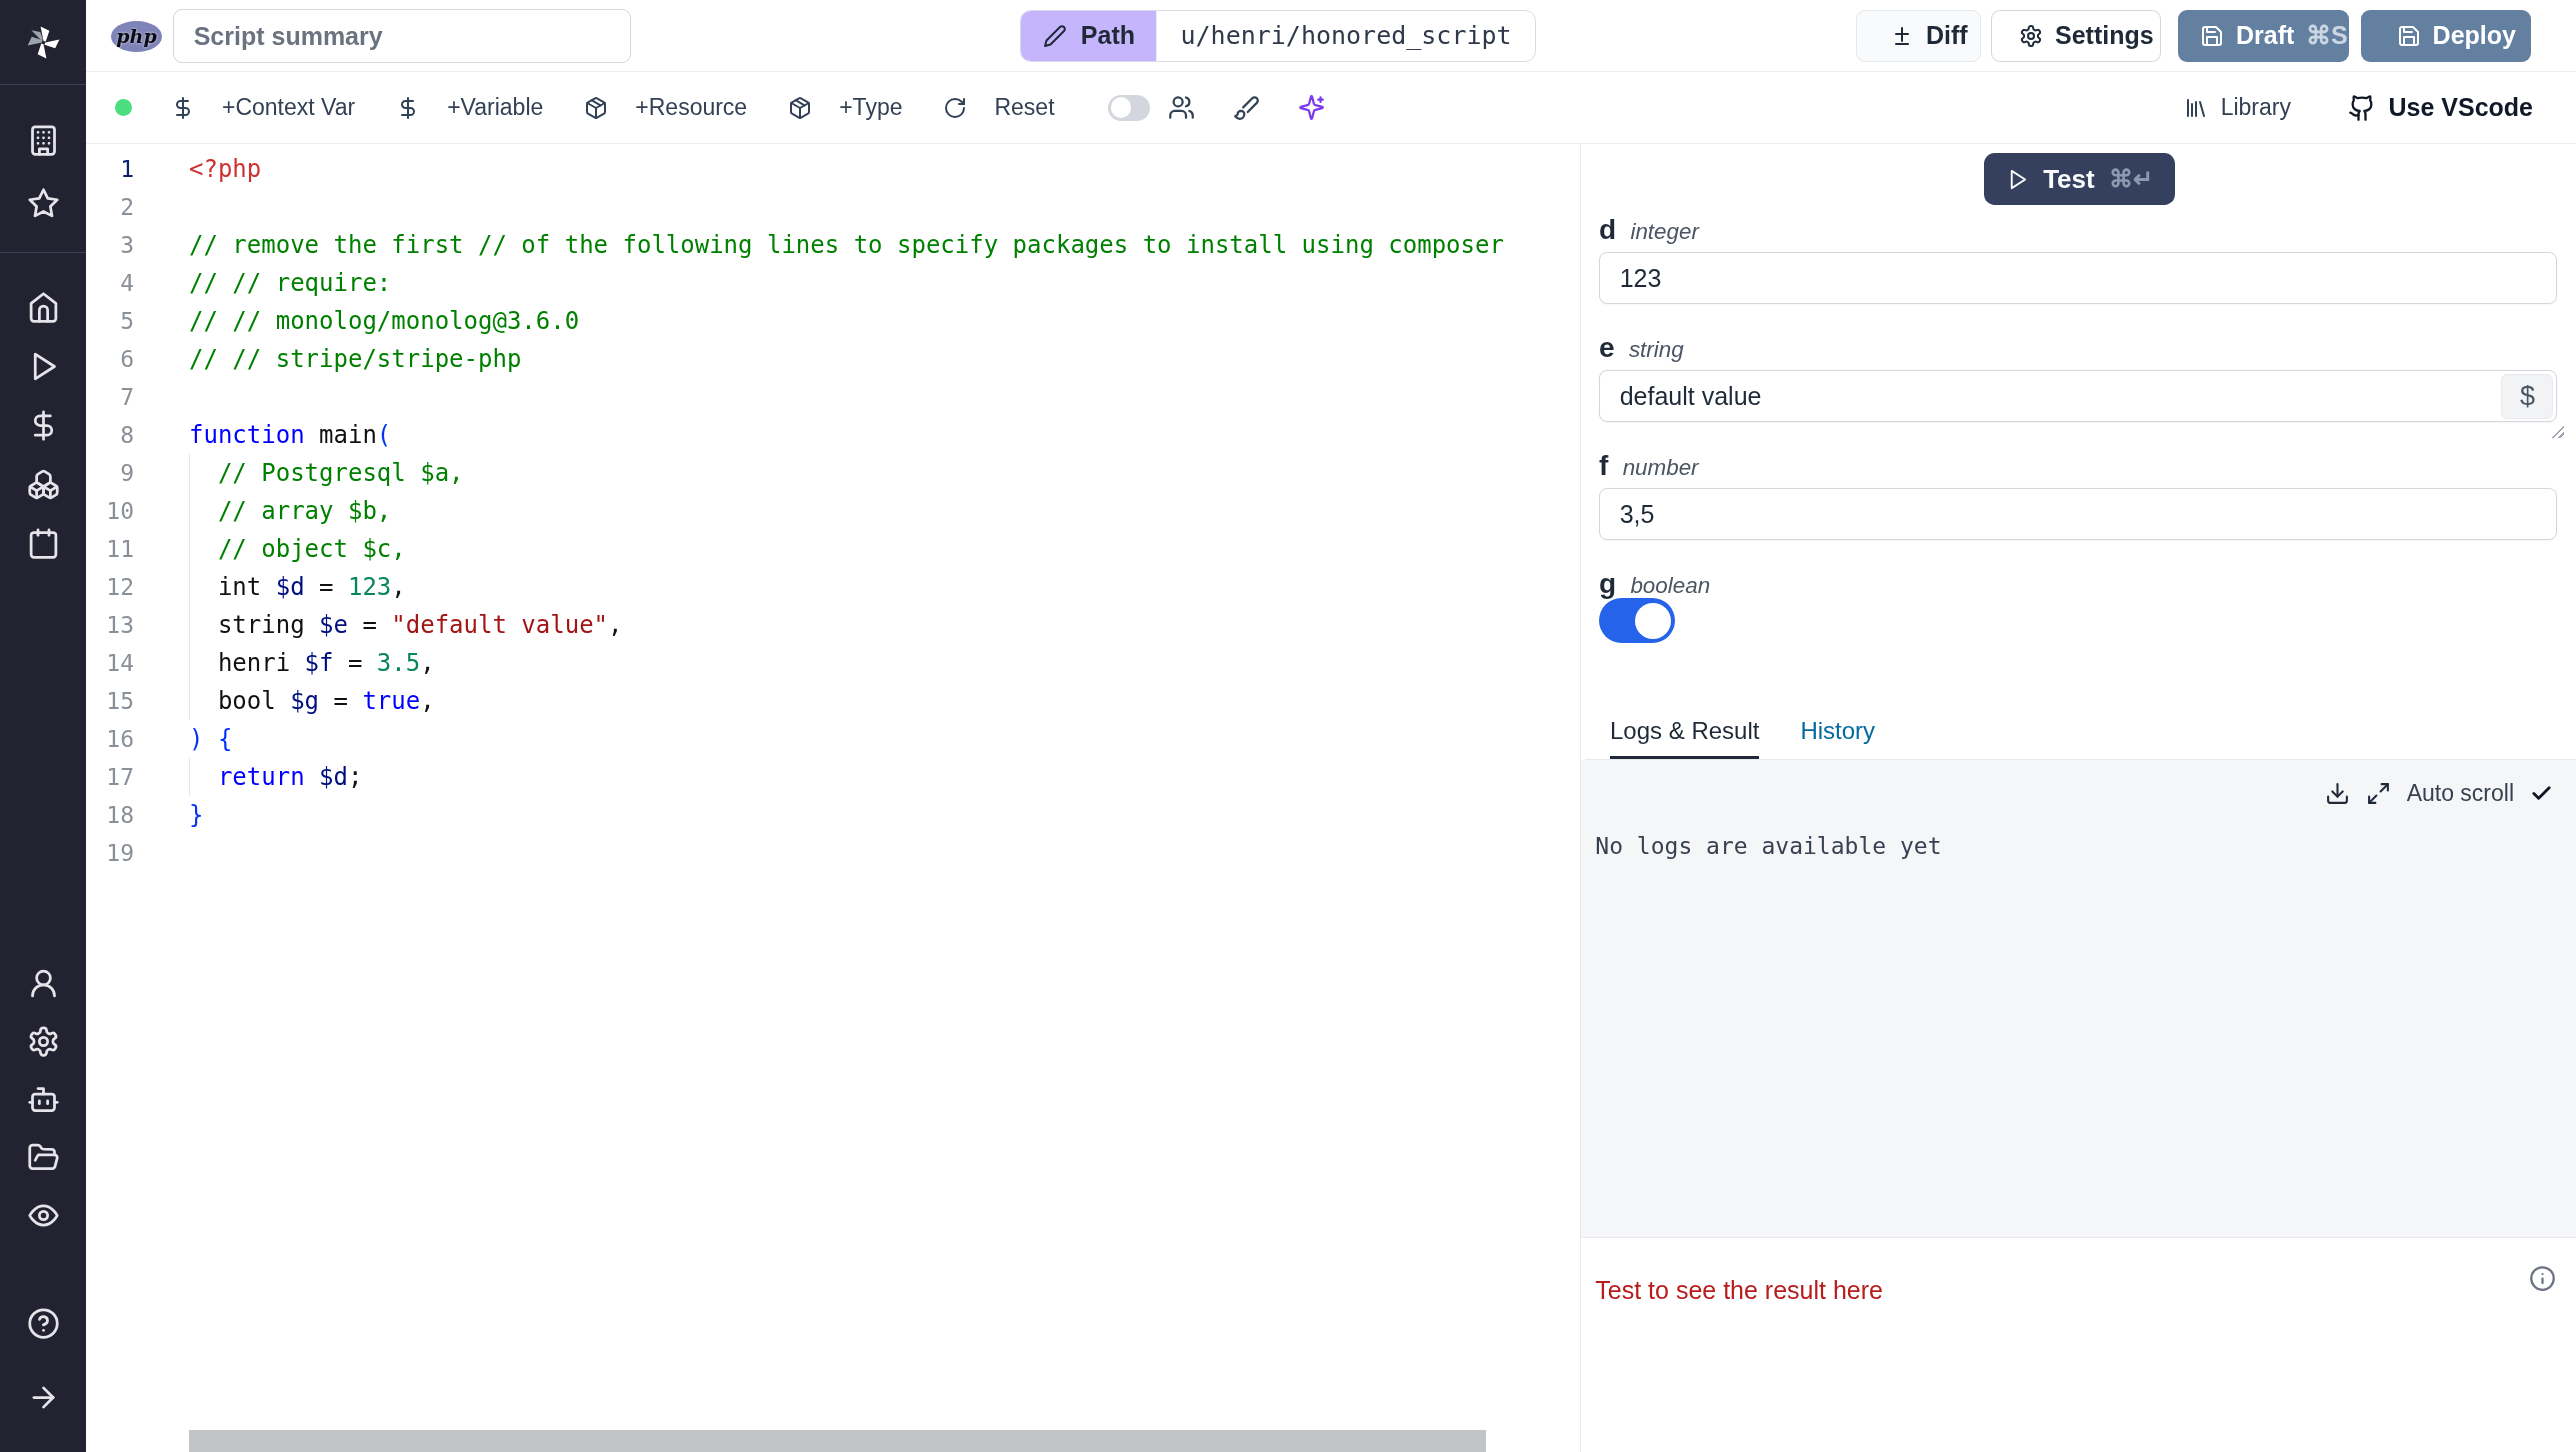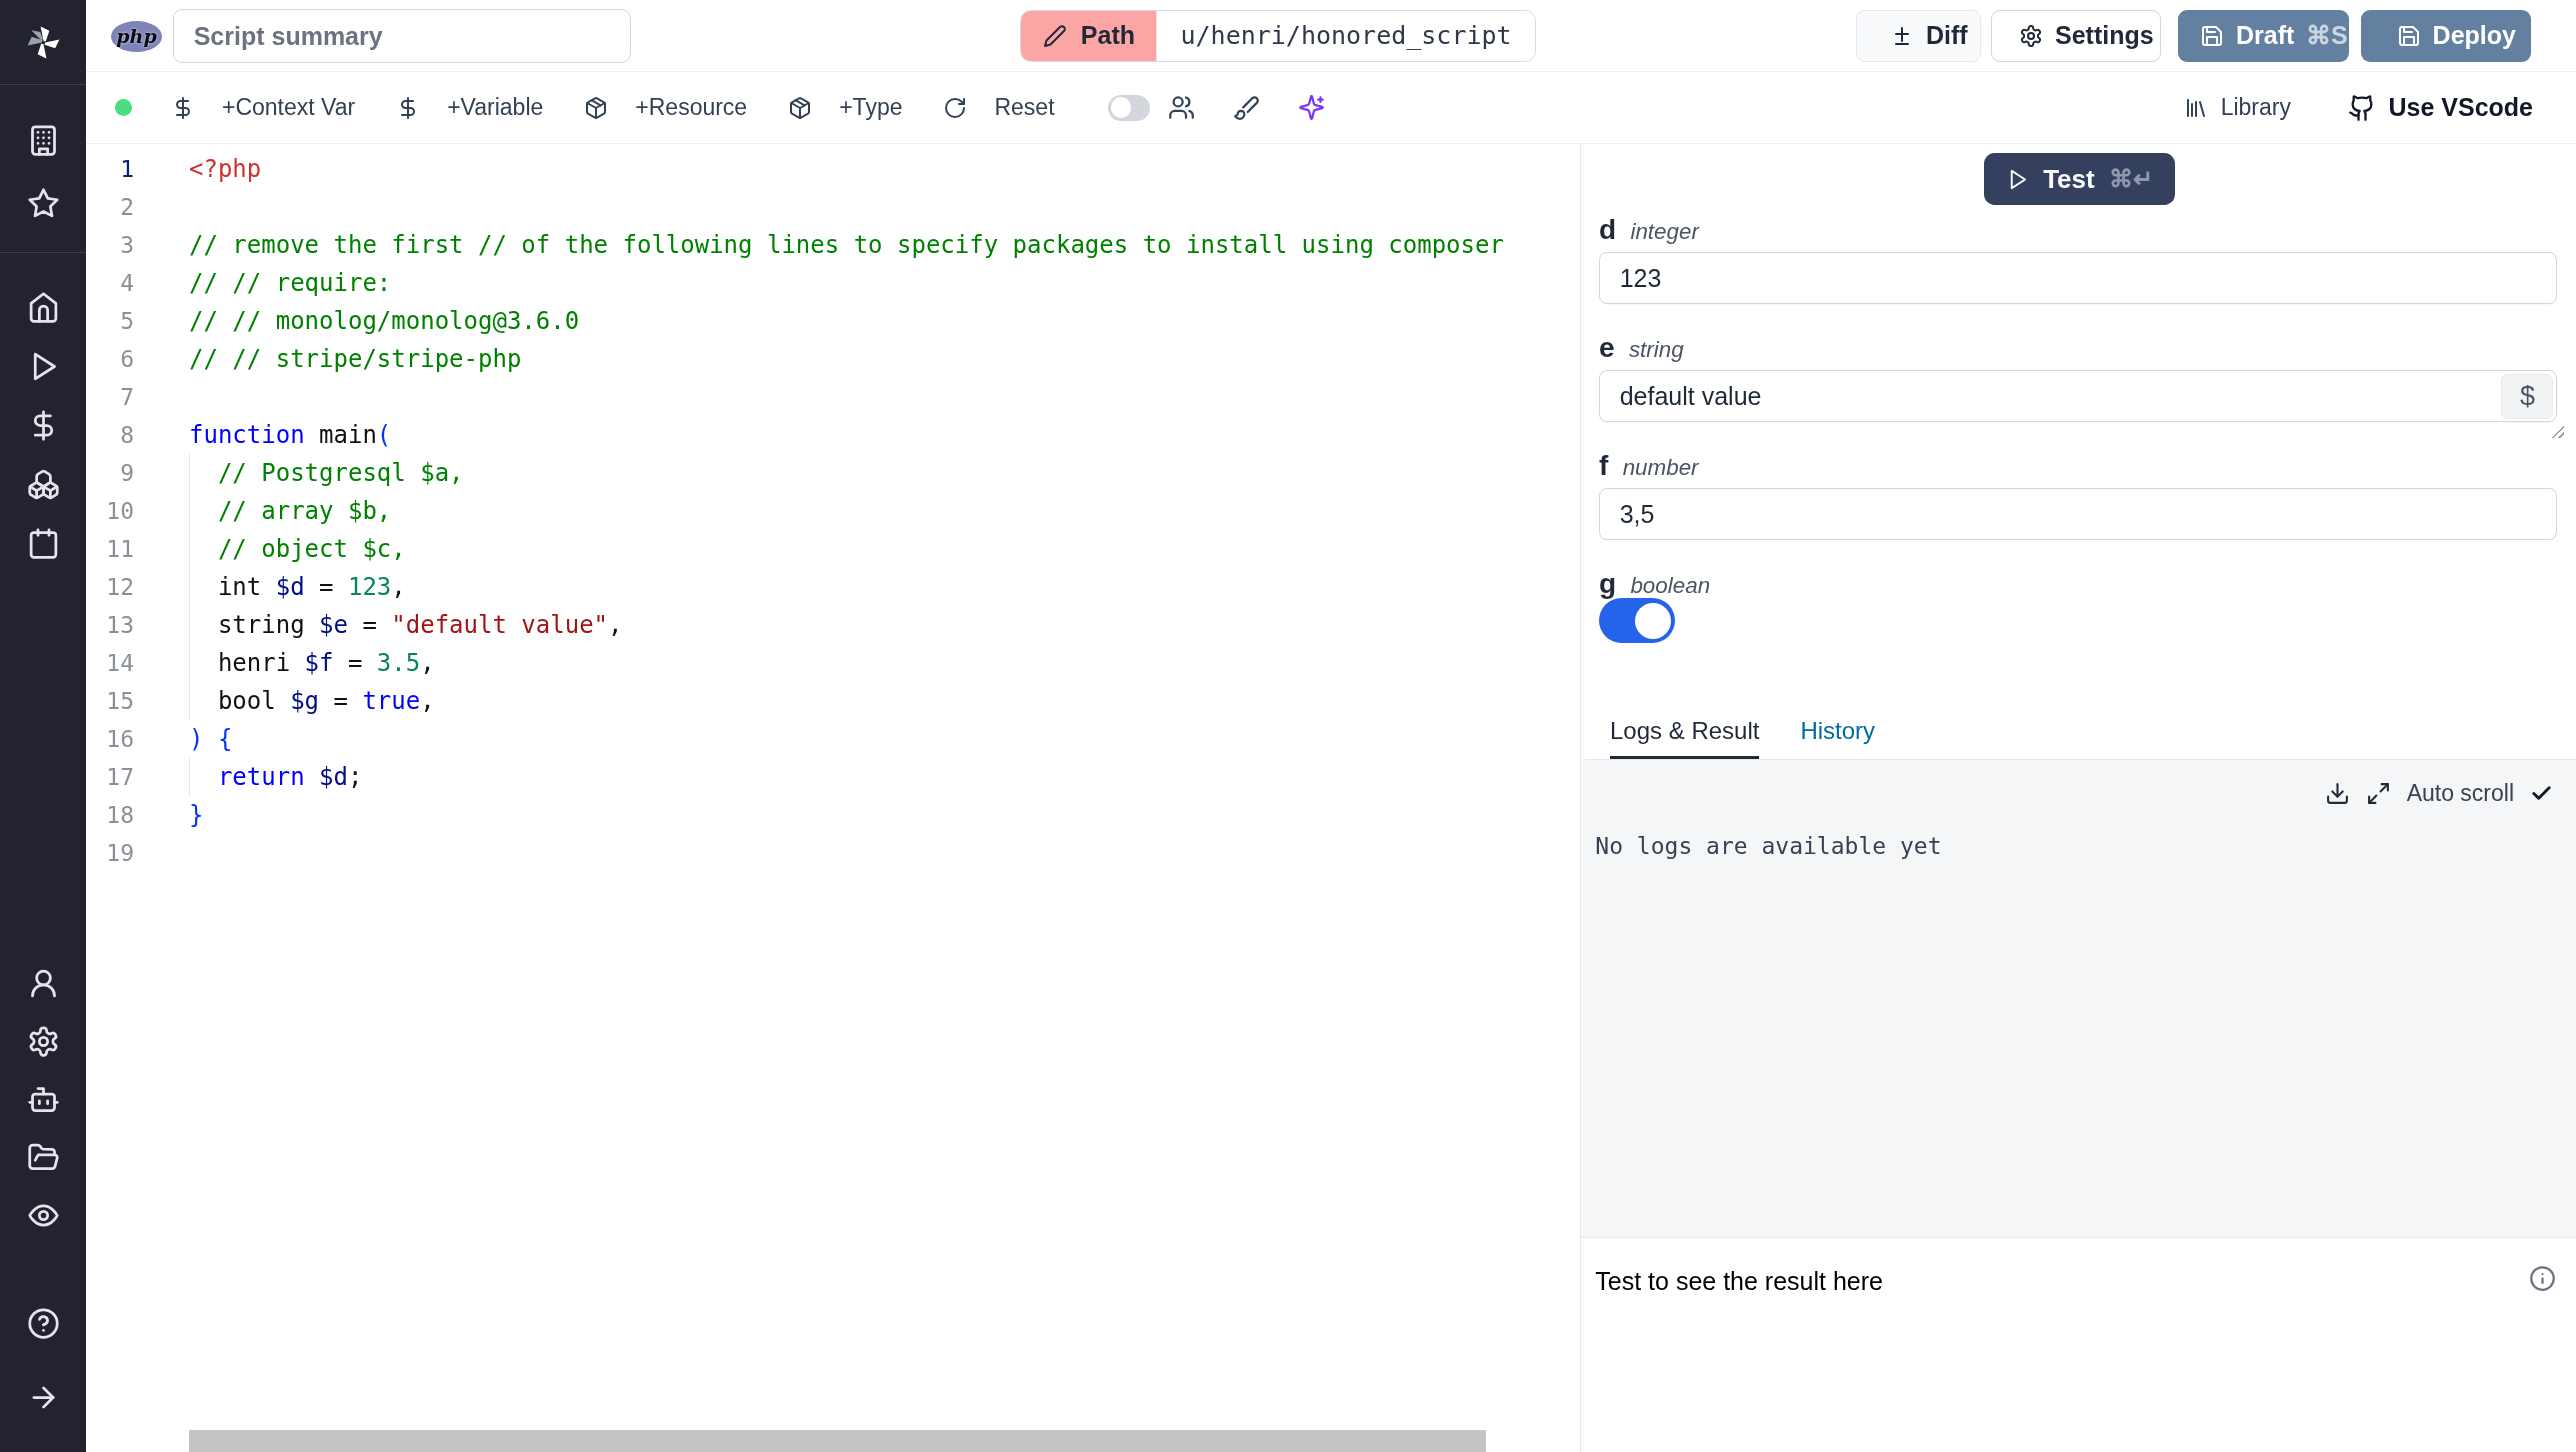--- a/index.html
+++ b/index.html
@@ -21,21 +21,21 @@
 
   
   .main { position:absolute; left:86px; top:0; width:2490px; height:1453px; display:flex; flex-direction:column; }
 
   
   .header { position:relative; height:72px; background:#fff; border-bottom:0.9px solid #eceef1; flex:0 0 72px; }
   .php-badge { position:absolute; left:25px; top:20.6px; width:51px; height:31px; border-radius:50%; background:#7e83b8; display:flex; align-items:center; justify-content:center; font-family:"DejaVu Serif", serif; font-style:italic; font-weight:bold; font-size:19px; color:#0b0b14; text-shadow:0 0 2.7px #ffffffcc; }
   .summary-input { position:absolute; left:87px; top:9px; width:458px; height:54px; border:0.9px solid #d3d7dd; border-radius:9px; padding:0 19.7px; font-family:"Liberation Sans",sans-serif; font-size:25px; font-weight:600; color:#374151; outline:none; }
   .summary-input::placeholder { color:#6b7280; opacity:1; }
   .path-widget { position:absolute; left:934px; top:9.8px; height:52px; border:0.9px solid #d8dce2; border-radius:10.7px; display:flex; overflow:hidden; background:#fff; cursor:pointer; }
-  .path-left { display:flex; align-items:center; gap:14.3px; padding:0 21.5px; background:#fca5a5; border-right:0.9px solid #e8eaee;text-align:right; }
+  .path-left { display:flex; align-items:center; gap:14.3px; padding:0 21.5px; background:#c4b5fd; border-right:0.9px solid #e8eaee;text-align:right; }
   .path-label { font-size:25px; font-weight:700; color:#1f2937; }
   .path-value { display:flex; align-items:center; padding:0 23px; font-family:"DejaVu Sans Mono", monospace; font-size:25px; color:#30394a; }
   .hbtn { position:absolute; top:9.8px; height:52px; border-radius:9px; display:flex; align-items:center; justify-content:center; gap:11.6px; font-size:25px; font-weight:600; cursor:pointer;padding-left:21px; }
   .btn-diff { left:1770px; width:125px; background:#f8fafc; border:0.9px solid #e4e7eb; color:#1f2937; }
   .btn-settings { left:1905px; width:170px; background:#fff; border:0.9px solid #d3d7dd; color:#1f2937; }
   .btn-solid { background:#6480a0; color:#fff; border:none; }
   .btn-draft { left:2092px; width:171px; }
   .btn-deploy { left:2275px; width:170px; }
   .kbd-hint { color:#ccd6e3; font-weight:600; }
   .hbtn svg, .path-left svg { flex:0 0 auto; }
@@ -89,21 +89,21 @@
 
   .log-area { position:absolute; left:0; top:616px; width:100%; height:477px; background:#f5f6f8; }
   .log-toolbar { position:absolute; right:23px; top:19.7px; display:flex; align-items:center; gap:16px; }
   .log-toolbar .tool-icon { width:25px; height:25px; color:#1f2937; cursor:pointer; }
   .log-toolbar .tool-icon svg { width:100%; height:100%; }
   .autoscroll-label { font-size:23px; color:#374151; cursor:pointer; }
   .check-icon { width:23px; height:23px; color:#111827; }
   .log-empty { position:absolute; left:14.3px; top:73px; font-family:"DejaVu Sans Mono", monospace; font-size:23px; color:#374151; }
 
   .result-area { position:absolute; left:0; top:1093px; width:100%; bottom:0; background:#fff; border-top:0.9px solid #e7e9ec; }
-  .result-text { position:absolute; left:14.3px; top:29px; font-size:25px; color:#000000; }
+  .result-text { position:absolute; left:14.3px; top:38px; font-size:25px; color:#b91c1c; }
   .info-icon { position:absolute; right:19.7px; top:27px; width:27px; height:27px; color:#6b7280; cursor:pointer; }
   .info-icon svg { width:100%; height:100%; }
 </style>
 </head>
 <body>
 
 <div class="sidebar">
   <div class="sb-logo">
     <svg width="39" height="39" viewBox="0 0 24 24">
       <polygon points="12,11 10.2,2.2 15.6,4.8 13.4,11.4" fill="#ffffff"></polygon>

